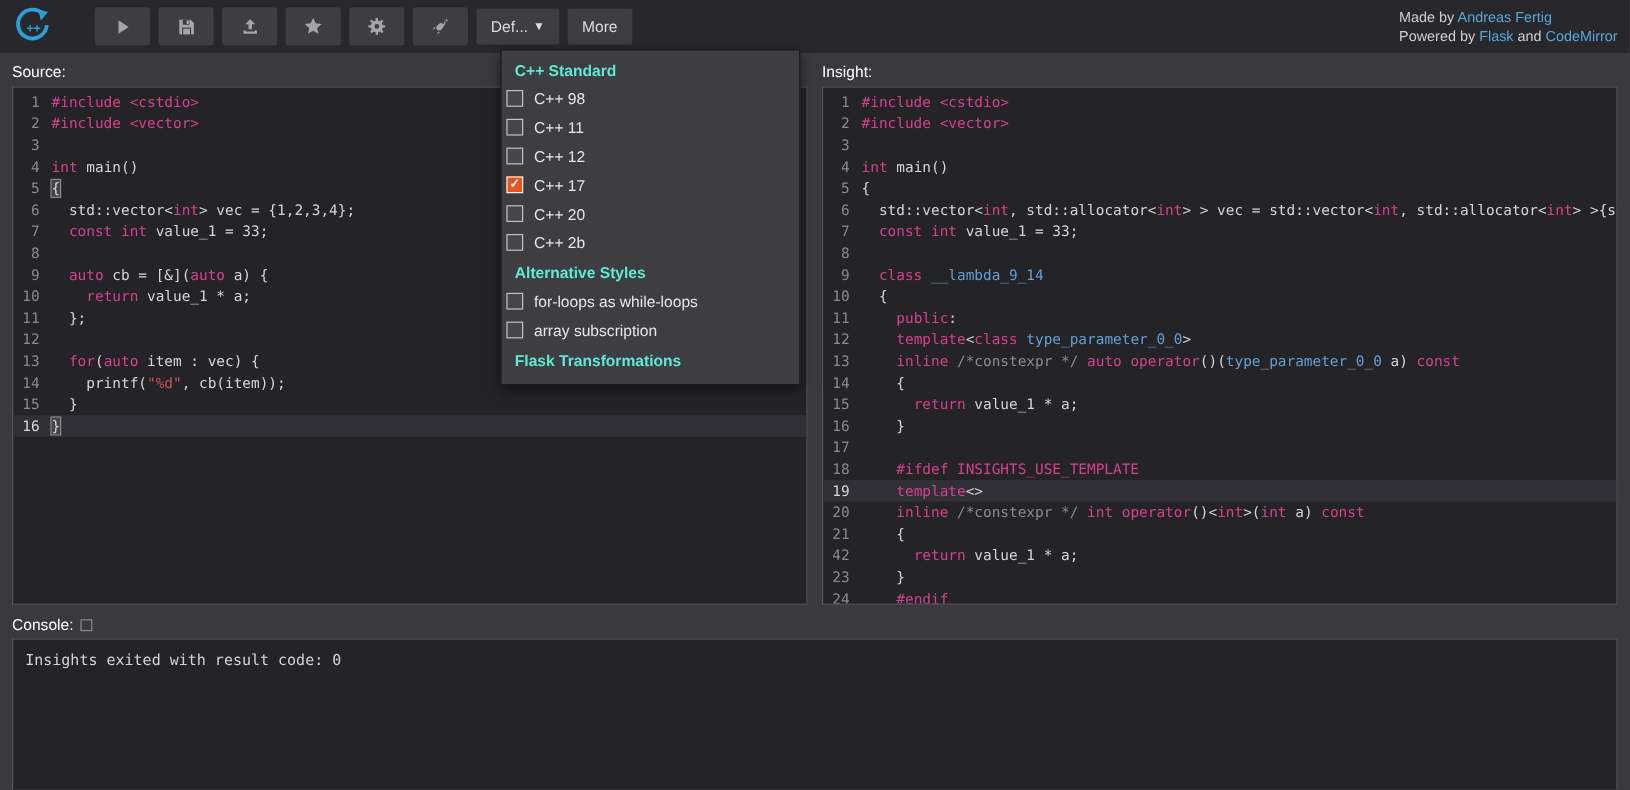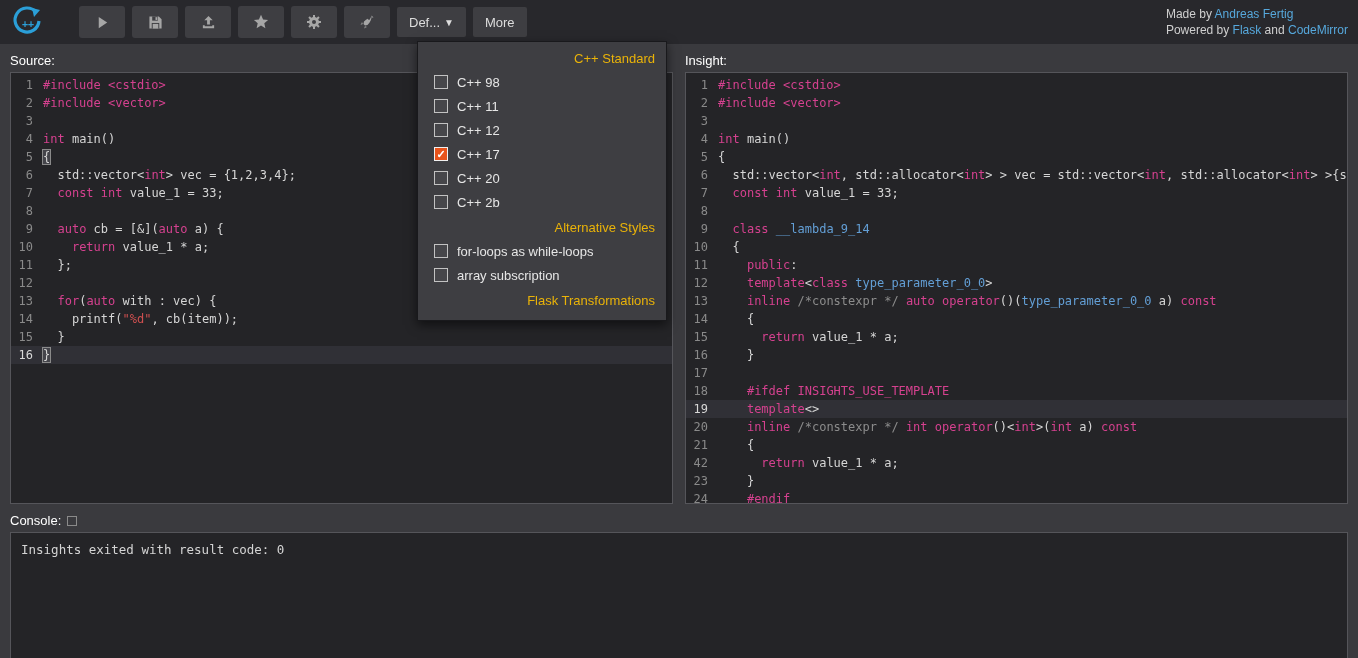--- a/index.html
+++ b/index.html
@@ -76,24 +76,24 @@
     padding:9px 10px; overflow:hidden;
   }
 
   
   .dropdown {
     position:absolute; left:417px; top:41px; width:250px;
     background:#3e3e42; border:1px solid #19191c;
     box-shadow:0 4px 10px rgba(0,0,0,.55);
     padding:3px 0 8px; z-index:20; font-size:13px;
   }
-  .dd-header { font-weight:normal; color:#eab308; padding:6px 11px 4px;text-align:right; }
+  .dd-header { font-weight:bold; color:#5eead4; padding:6px 11px 4px; }
   .dd-item {
     display:flex; align-items:center; gap:9px;
-    padding:4px 11px 4px 16px; color:#e6e6e6; cursor:pointer; height:24px;
+    padding:4px 11px 4px 4px; color:#e6e6e6; cursor:pointer; height:24px;
   }
   .dd-checkbox {
     flex:none; width:14px; height:14px; background:#46464a; border:1px solid #c2c2c2;
     display:flex; align-items:center; justify-content:center;
     font-size:11px; color:#fff; line-height:1;
   }
   .dd-checkbox.checked { background:#e8531b; border-color:#f0f0f0; font-weight:bold; }
 </style>
 </head>
 <body>
@@ -221,21 +221,21 @@
         <div class="code-line">
           <span class="gutter">11</span>
           <span class="code-text"><span class="tok-p">  };</span></span>
         </div>
         <div class="code-line">
           <span class="gutter">12</span>
           <span class="code-text"></span>
         </div>
         <div class="code-line">
           <span class="gutter">13</span>
-          <span class="code-text"><span class="tok-p">  </span><span class="tok-k">for</span><span class="tok-p">(</span><span class="tok-k">auto</span><span class="tok-p"> with : vec) {</span></span>
+          <span class="code-text"><span class="tok-p">  </span><span class="tok-k">for</span><span class="tok-p">(</span><span class="tok-k">auto</span><span class="tok-p"> item : vec) {</span></span>
         </div>
         <div class="code-line">
           <span class="gutter">14</span>
           <span class="code-text"><span class="tok-p">    printf(</span><span class="tok-s">"%d"</span><span class="tok-p">, cb(item));</span></span>
         </div>
         <div class="code-line">
           <span class="gutter">15</span>
           <span class="code-text"><span class="tok-p">  }</span></span>
         </div>
         <div class="code-line active">

